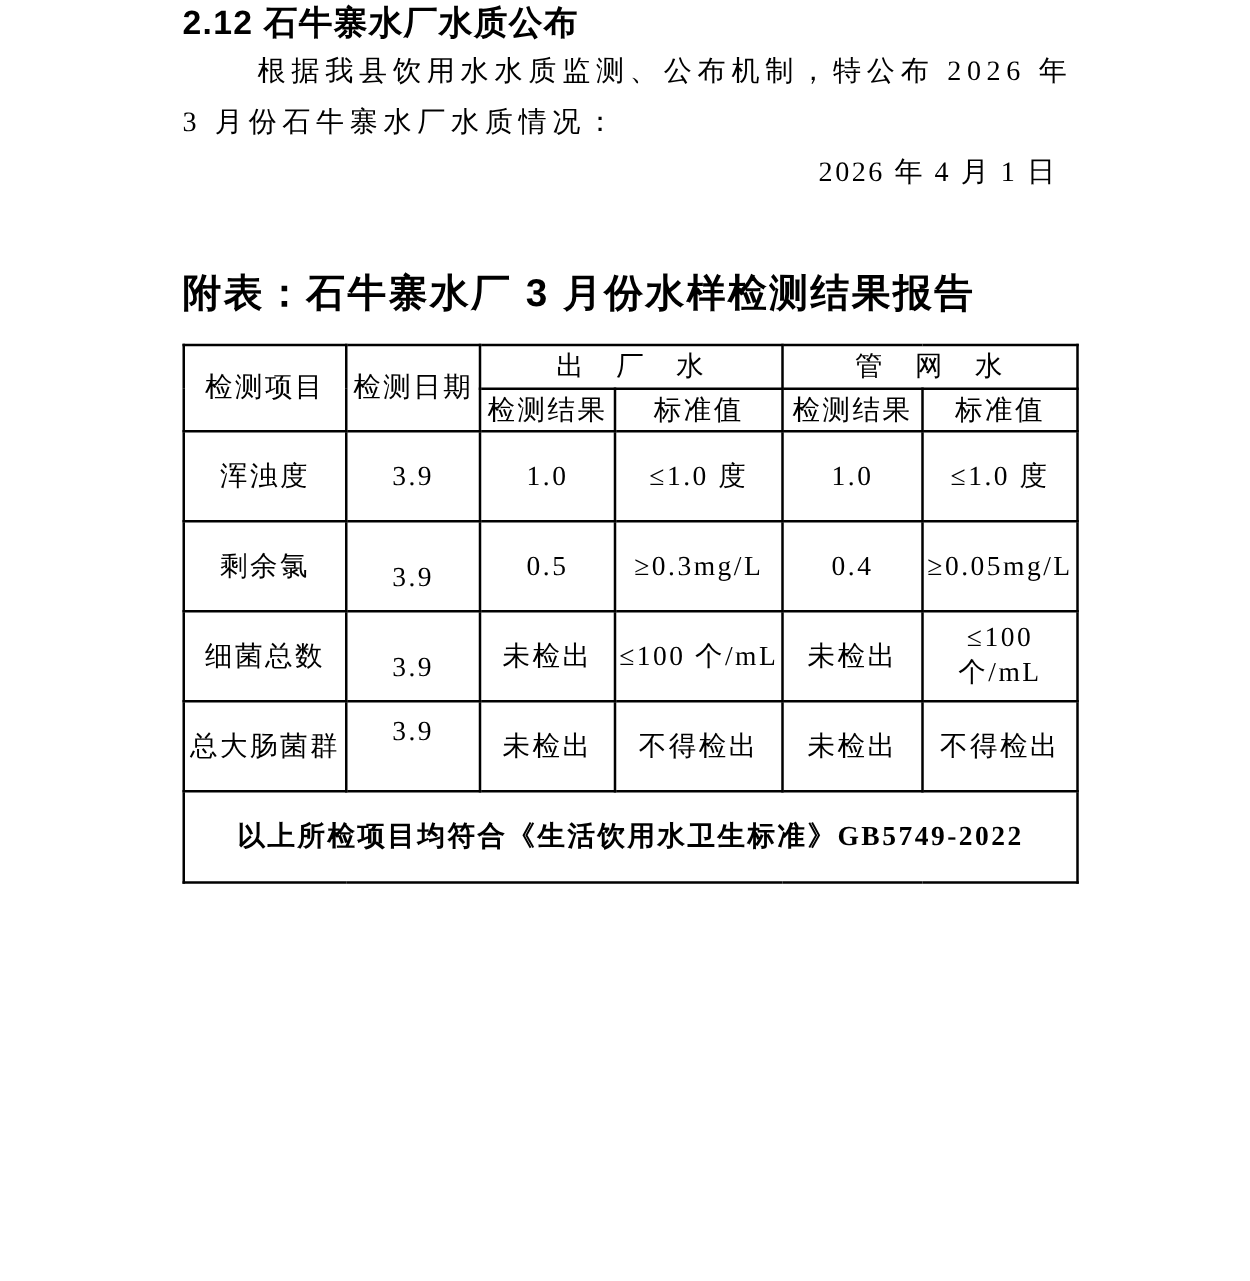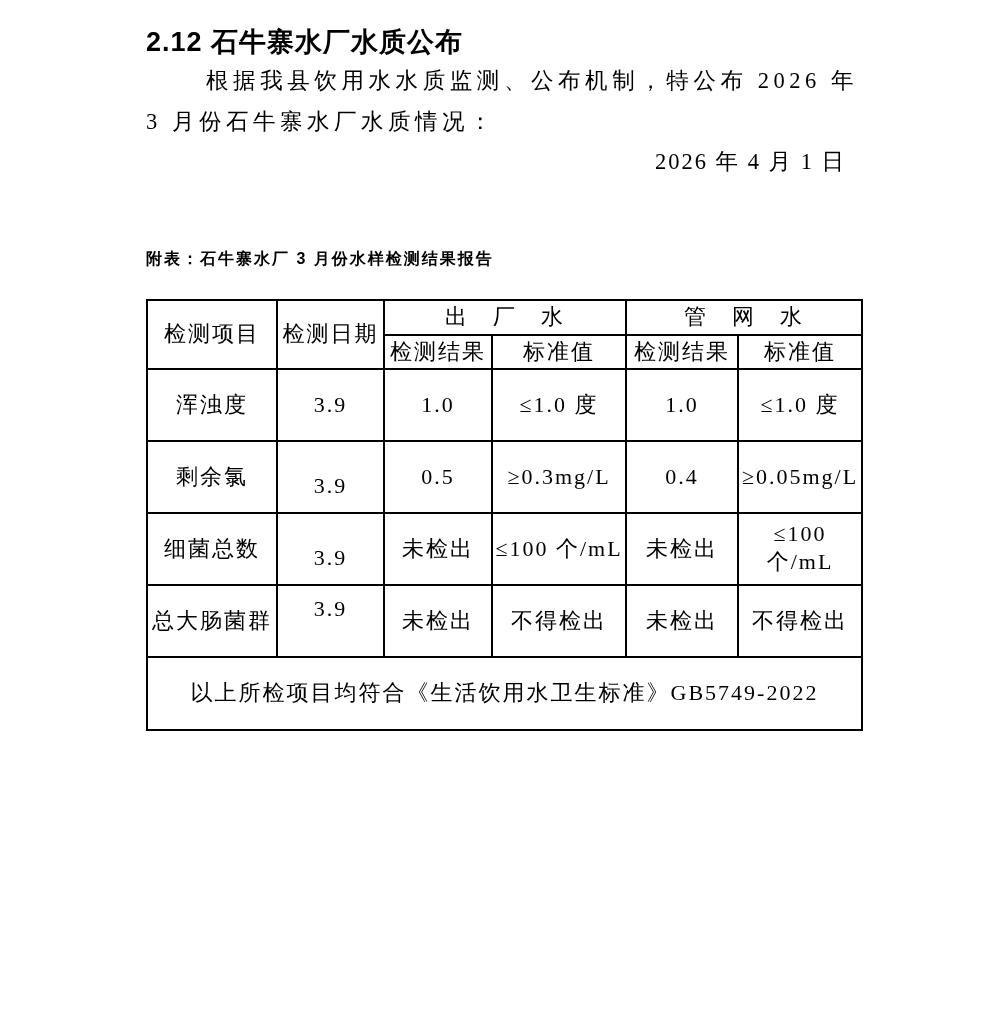--- a/index.html
+++ b/index.html
@@ -7,21 +7,21 @@
     position:relative;
     width:1000px; height:1025px;
     background:#ffffff;
     color:#000000;
     font-family:"Liberation Serif","DejaVu Serif",serif;
     overflow:hidden;
   }
   .inner {
     width:712px;
     margin-left:146px;
-    padding-top:28px;
+    padding-top:4px;
   }
   .section-heading {
     font-family:"Liberation Sans","DejaVu Sans",sans-serif;
     font-weight:bold;
     font-size:27px;
     line-height:28px;
     letter-spacing:1px;
     margin:0;
   }
   p.body {
@@ -34,21 +34,21 @@
   p.first { margin-top:5px; }
   p.indent { text-indent:60px; }
   p.date-line {
     text-align:right;
     letter-spacing:2px;
     padding-right:12px;
   }
   .table-caption {
     font-family:"Liberation Sans","DejaVu Sans",sans-serif;
     font-weight:bold;
-    font-size:16px;
+    font-size:31px;
     line-height:28px;
     letter-spacing:2px;
     margin:62px 0 0 0;
   }
   table.report {
     border-collapse:collapse;
     table-layout:fixed;
     width:715px;
     margin-top:26px;
   }
@@ -57,21 +57,21 @@
     text-align:center;
     vertical-align:middle;
     font-size:22px;
     letter-spacing:2px;
     padding:0;
     overflow:hidden;
   }
   tr.head-top    { height:35px; }
   tr.head-sub    { height:34px; }
   tr.data-row    { height:72px;margin-top:28px; }
-  tr.footer-row  { height:73px; }
+  tr.footer-row  { height:73px;font-weight:bold; }
   td.group-head  { letter-spacing:0; }
   td.num { letter-spacing:1px;border-radius:26px; }
   td.std { letter-spacing:0.5px; }
   td.off-down span { position:relative; top:9px;  display:inline-block; }
   td.off-up   span { position:relative; top:-12px; display:inline-block; }
   td.footer-cell {
     text-align:left;
     padding-left:12px;
     letter-spacing:1px;
   }

